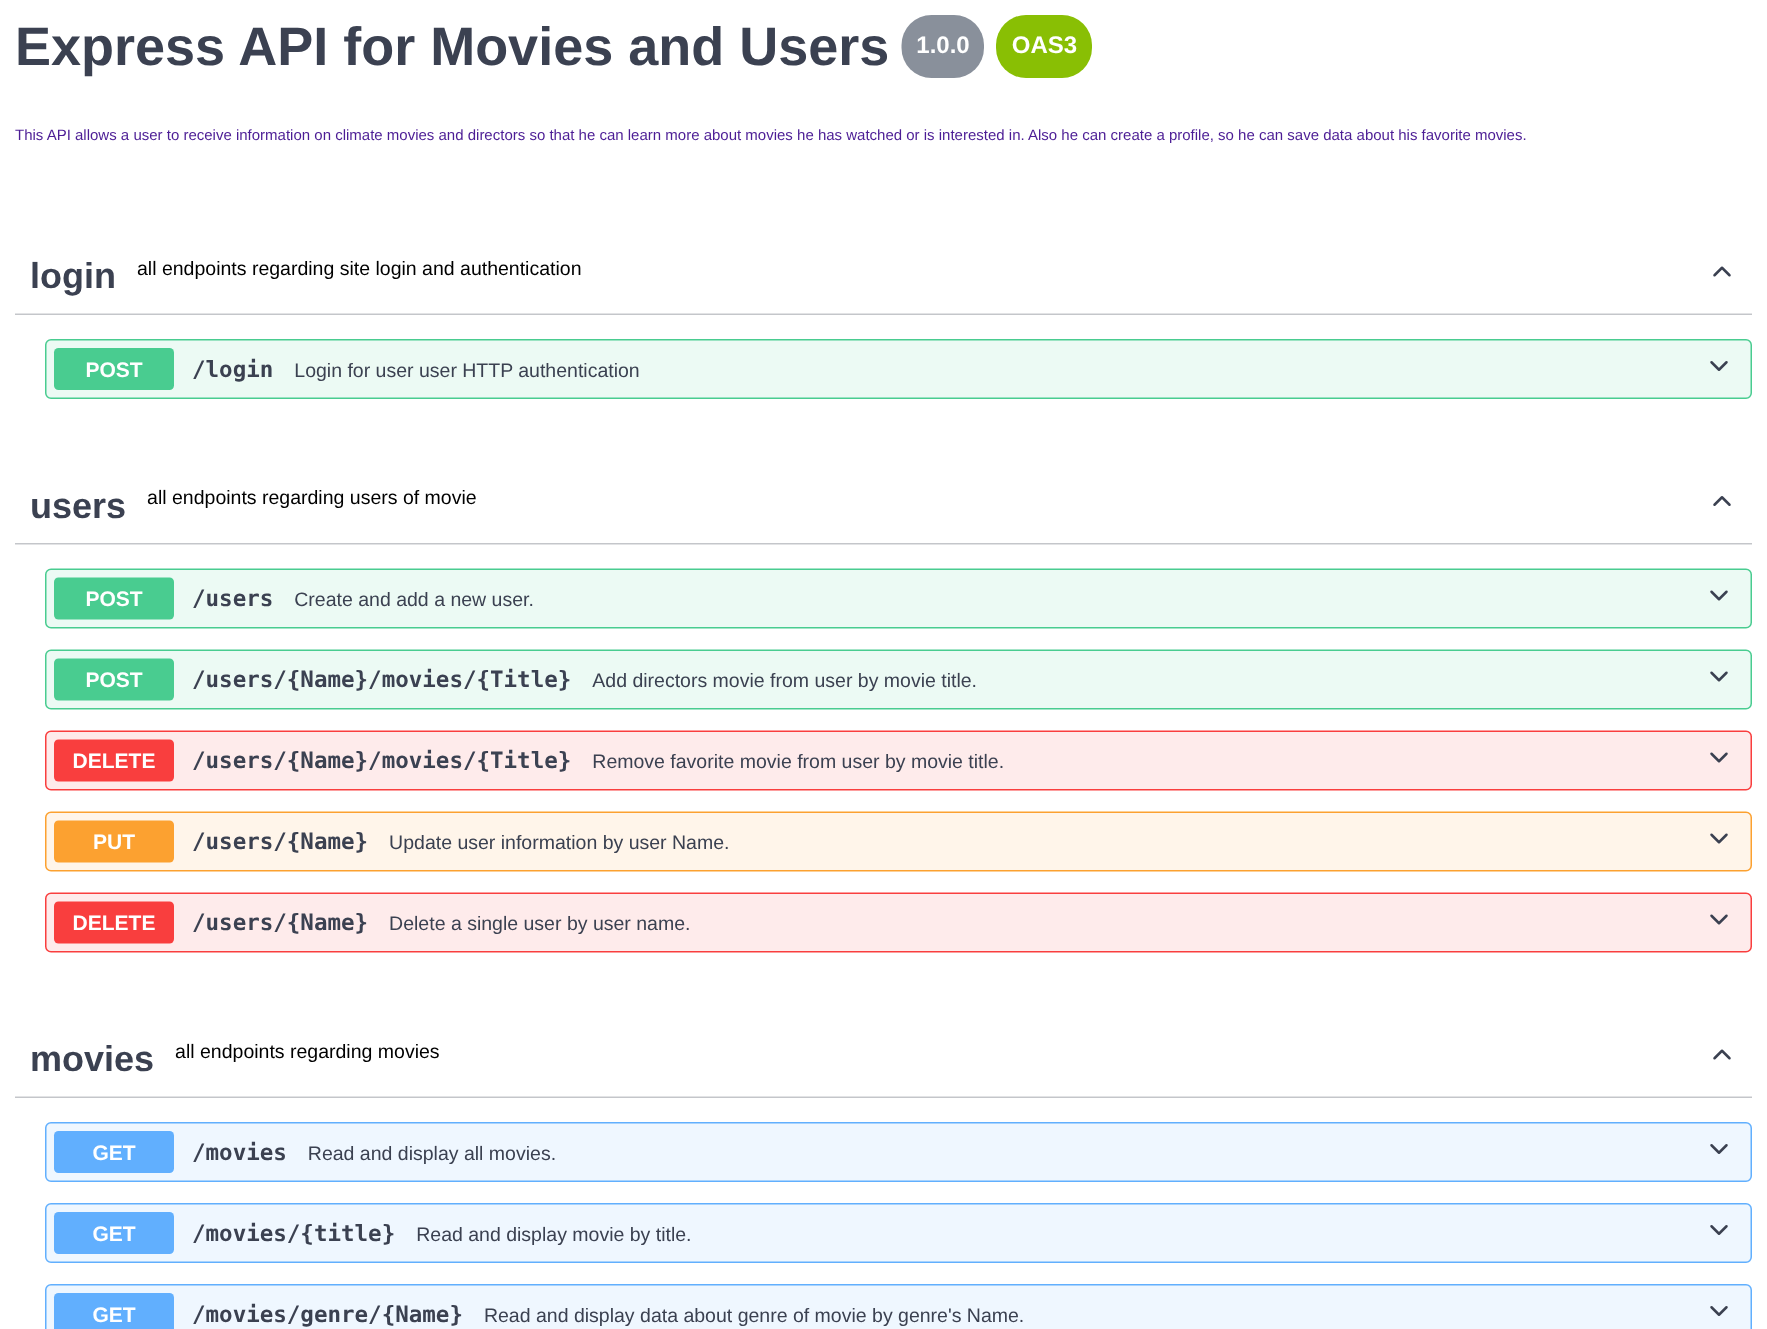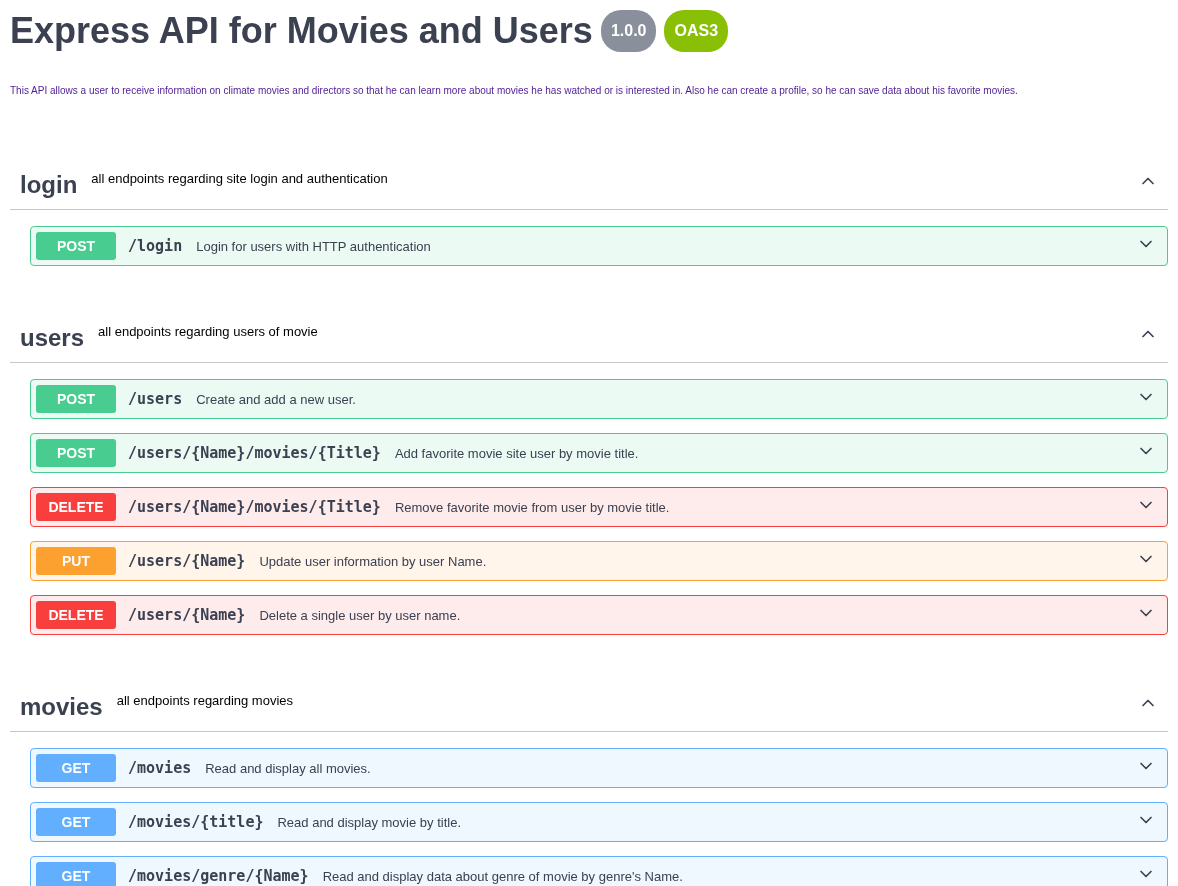--- a/index.html
+++ b/index.html
@@ -124,21 +124,21 @@
         <span class="section-name">login</span>
         <span class="section-desc">all endpoints regarding site login and authentication</span>
         <span><svg class="chev" viewBox="0 0 24 24" fill="none" stroke-width="2" stroke-linecap="round" stroke-linejoin="round">
             <polyline points="6 15 12 9 18 15"></polyline>
           </svg></span>
       </div>
       <div class="ops">
         <div class="op op-post">
           <span class="method">POST</span>
           <span class="path">/login</span>
-          <span class="summary">Login for users with HTTP authentication</span>
+          <span class="summary">Login for user user HTTP authentication</span>
           <span><svg class="expand" viewBox="0 0 24 24" fill="none" stroke-width="2" stroke-linecap="round" stroke-linejoin="round">
               <polyline points="6 9 12 15 18 9"></polyline>
             </svg></span>
         </div>
       </div>
     </div>
     <div class="section">
       <div class="section-header">
         <span class="section-name">users</span>
         <span class="section-desc">all endpoints regarding users of movie</span>
@@ -151,21 +151,21 @@
           <span class="method">POST</span>
           <span class="path">/users</span>
           <span class="summary">Create and add a new user.</span>
           <span><svg class="expand" viewBox="0 0 24 24" fill="none" stroke-width="2" stroke-linecap="round" stroke-linejoin="round">
               <polyline points="6 9 12 15 18 9"></polyline>
             </svg></span>
         </div>
         <div class="op op-post">
           <span class="method">POST</span>
           <span class="path">/users/{Name}/movies/{Title}</span>
-          <span class="summary">Add favorite movie site user by movie title.</span>
+          <span class="summary">Add directors movie from user by movie title.</span>
           <span><svg class="expand" viewBox="0 0 24 24" fill="none" stroke-width="2" stroke-linecap="round" stroke-linejoin="round">
               <polyline points="6 9 12 15 18 9"></polyline>
             </svg></span>
         </div>
         <div class="op op-delete">
           <span class="method">DELETE</span>
           <span class="path">/users/{Name}/movies/{Title}</span>
           <span class="summary">Remove favorite movie from user by movie title.</span>
           <span><svg class="expand" viewBox="0 0 24 24" fill="none" stroke-width="2" stroke-linecap="round" stroke-linejoin="round">
               <polyline points="6 9 12 15 18 9"></polyline>

